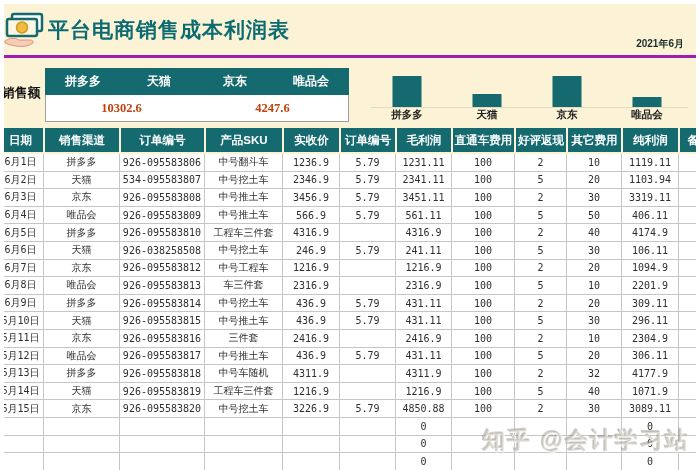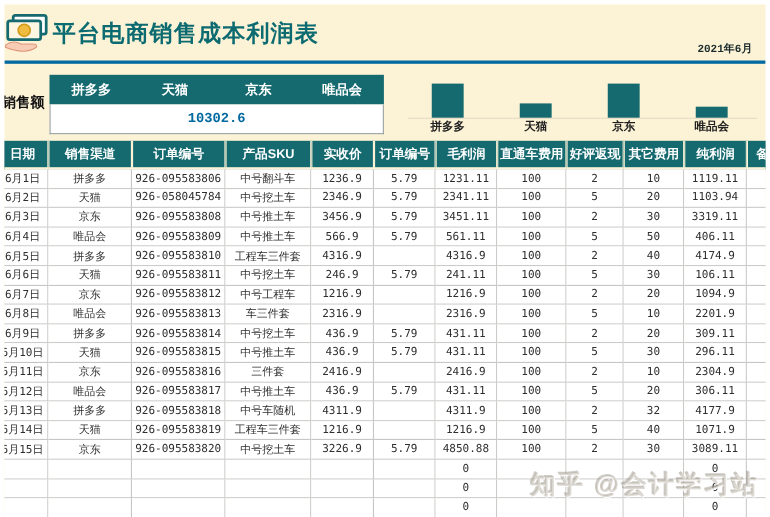--- a/index.html
+++ b/index.html
@@ -5,22 +5,21 @@
   * { margin:0; padding:0; box-sizing:border-box; }
   html,body { width:700px; height:470px; overflow:hidden; }
   body { background:#ffffff; font-family:"Liberation Sans", sans-serif; }
   .content {
     position:absolute; left:4px; top:4px; width:692px; height:466px;
     background:#fcf3d7; overflow:hidden;
   }
   
   .titlebar {
     position:absolute; left:0; top:0; width:692px; height:54px;
-    border-bottom:3px solid #0369a1;
-    font-family:Liberation Mono, monospace;
+    border-bottom:3px solid #a21caf;
   }
   .title-ico { position:absolute; left:0px; top:8px; width:40px; height:36px; }
   .page-title {
     position:absolute; left:44px; top:12px;
     font-size:21px; font-weight:bold; color:#0c6b70; letter-spacing:1px;
   }
   .report-date {
     position:absolute; right:12px; bottom:4px;
     font-size:10px; font-weight:bold; color:#1b2b2b;text-align:center;
   }
@@ -35,22 +34,22 @@
   .sum-head {
     flex:1; display:flex; align-items:center; justify-content:center;
     color:#fff; font-size:12px; font-weight:bold;
   }
   .sum-vals {
     position:absolute; left:48px; top:31px; width:304px; height:27px; display:flex;
     background:#fff; border:1px solid #9aa0a0; border-top:none;
   }
   .sum-val {
     flex:1; display:flex; align-items:center; justify-content:center;
-    color:#0369a1; font-size:12.5px; font-weight:bold;
-    font-family:Liberation Mono, monospace;
+    color:#c2410c; font-size:12.5px; font-weight:bold;
+    font-family:Liberation Serif, serif;
   }
   
   .chart { position:absolute; right:4px; top:62px; width:325px; height:56px; }
   .chart-axis { position:absolute; left:4px; right:4px; top:41px; height:1px; background:#e3dac2; }
   .bar-group { position:absolute; width:80px; text-align:center; bottom:0; top:0; }
   .bar { position:absolute; bottom:15px; left:50%; transform:translateX(-50%); width:29px; background:#156a70; }
   .bar-label {
     position:absolute; bottom:0; width:100%;
     font-size:10.5px; font-weight:bold; color:#202020;
   }
@@ -97,20 +96,21 @@
   <div class="summary">
     <div class="sum-label">销售额</div>
     <div class="sum-heads">
         <div class="sum-head">拼多多</div>
         <div class="sum-head">天猫</div>
         <div class="sum-head">京东</div>
         <div class="sum-head">唯品会</div>
       </div>
     <div class="sum-vals">
         <div class="sum-val">10302.6</div>
+        <div class="sum-val">4247.6</div>
       </div>
   </div>
 
   <div class="chart">
     <div class="chart-axis"></div>
   <div class="bar-group" style="left: 0px;">
         <div class="bar" style="height: 31px; background: rgb(21, 106, 112);"></div>
         <div class="bar-label">拼多多</div>
       </div>
       <div class="bar-group" style="left: 80px;">
@@ -170,21 +170,21 @@
             <td>1231.11</td>
             <td>100</td>
             <td>2</td>
             <td>10</td>
             <td>1119.11</td>
             <td></td>
           </tr>
           <tr>
             <td>6月2日</td>
             <td>天猫</td>
-            <td>926-058045784</td>
+            <td>534-095583807</td>
             <td>中号挖土车</td>
             <td>2346.9</td>
             <td>5.79</td>
             <td>2341.11</td>
             <td>100</td>
             <td>5</td>
             <td>20</td>
             <td>1103.94</td>
             <td></td>
           </tr>
@@ -226,21 +226,21 @@
             <td>4316.9</td>
             <td>100</td>
             <td>2</td>
             <td>40</td>
             <td>4174.9</td>
             <td></td>
           </tr>
           <tr>
             <td>6月6日</td>
             <td>天猫</td>
-            <td>926-095583811</td>
+            <td>926-038258508</td>
             <td>中号挖土车</td>
             <td>246.9</td>
             <td>5.79</td>
             <td>241.11</td>
             <td>100</td>
             <td>5</td>
             <td>30</td>
             <td>106.11</td>
             <td></td>
           </tr>

